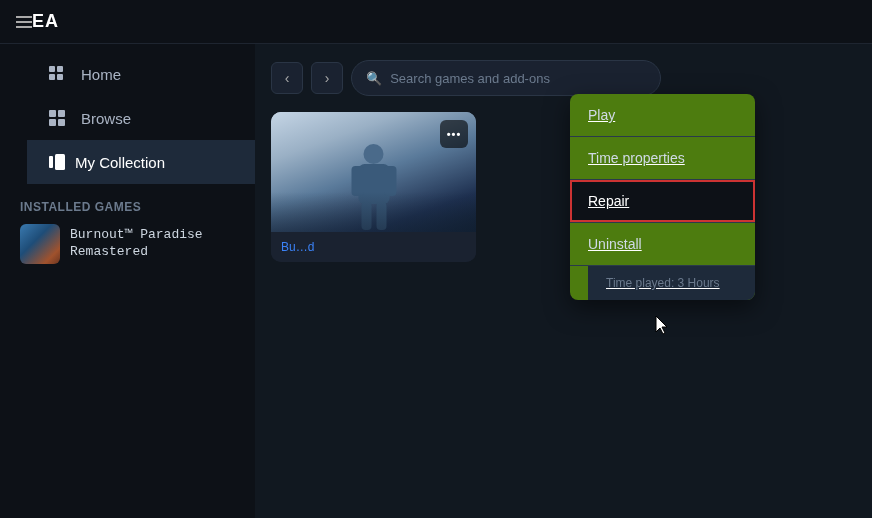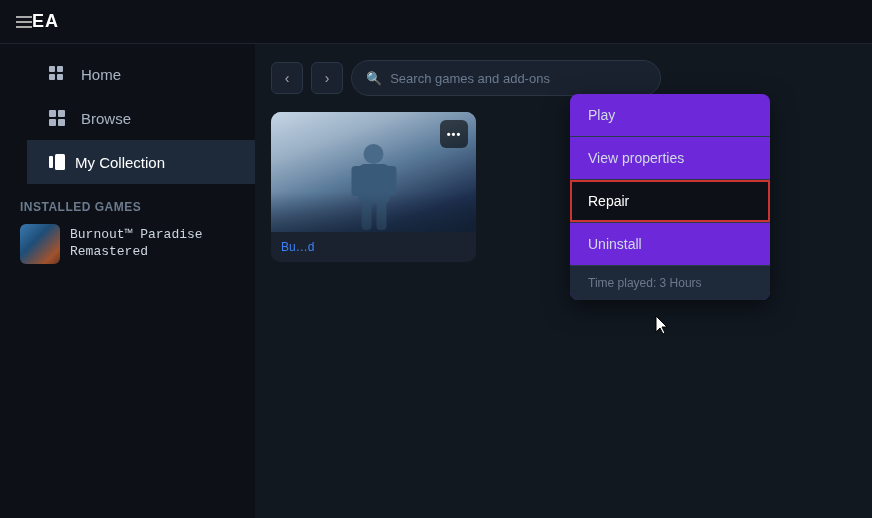--- a/index.html
+++ b/index.html
@@ -177,26 +177,27 @@
     .card-game-name {
       font-size: 12px; color: #3b82f6;
       white-space: nowrap; overflow: hidden; text-overflow: ellipsis;
     }
 
     
     .context-menu {
       position: absolute;
       top: 50px;
       left: 315px;
-      width: 200px;
-      background: #6d28d9;
+      width: 185px;
+      background: #4d7c0f;
       border-radius: 8px;
       overflow: hidden;
       z-index: 100;
       box-shadow: 0 8px 24px rgba(0,0,0,0.5);
+      text-decoration: underline;
     }
     .menu-item {
       padding: 13px 18px;
       font-size: 14px;
       color: #d0dae6;
       cursor: pointer;
     }
     .menu-item.highlighted {
       background: #0d1117;
       border: 2px solid #cc3333;
@@ -205,20 +206,21 @@
       color: #fff;
     }
     .menu-divider {
       height: 1px; background: #2a3a4a;
     }
     .time-played {
       padding: 10px 18px;
       font-size: 12px;
       color: #6b7a8d;
       background: #1e2a3a;
+      margin-left: 18px;
     }
 
     
     .cursor {
       position: absolute;
       width: 20px; height: 24px;
       pointer-events: none;
       z-index: 200;
     }
   </style>
@@ -323,21 +325,21 @@
         </div>
       </div>
       <div class="card-bottom">
         <div class="card-game-name">Bu…d</div>
       </div>
     </div>
 
     <div class="context-menu">
       <div class="menu-item">Play</div>
       <div class="menu-divider"></div>
-      <div class="menu-item">View properties</div>
+      <div class="menu-item">Time properties</div>
       <div class="menu-divider"></div>
       <div class="menu-item highlighted">Repair</div>
       <div class="menu-divider"></div>
       <div class="menu-item">Uninstall</div>
       <div class="menu-divider"></div>
       <div class="time-played">Time played: 3 Hours</div>
     </div>
 
     <div class="cursor" style="left: 398px; top: 270px;">
       <svg width="20" height="24" viewBox="0 0 20 24" fill="none">

